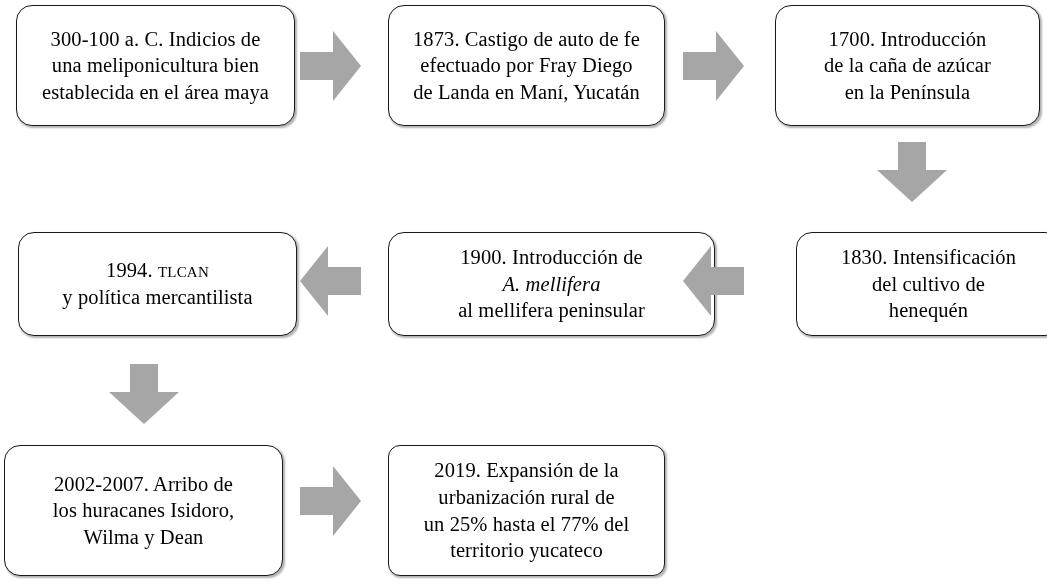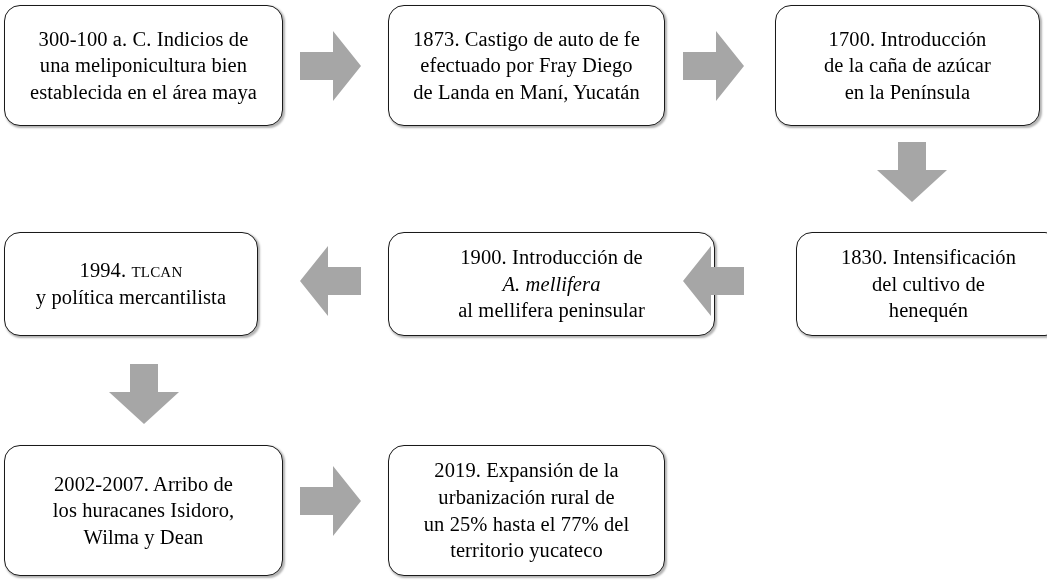--- a/index.html
+++ b/index.html
@@ -51,21 +51,21 @@
     position: absolute;
     display: block;
   }
   .arrow svg { display: block; }
 </style>
 </head>
 <body>
 
 <div id="canvas">
 
-  <div class="node" style="left:4px; top:5px; width:279px; height:121px;">
+  <div class="node" style="left:16px; top:5px; width:279px; height:121px;">
     <span class="txt">300-100 a. C. Indicios de
 una meliponicultura bien
 establecida en el área maya</span>
   </div>
 
   <div class="arrow" style="left:300px; top:31px; width:61px; height:70px;">
     <svg width="61" height="70" viewBox="0 0 61 70" aria-hidden="true">
       <polygon points="0,21 33,21 33,0 61,35 33,70 33,49 0,49" fill="#a6a6a6"></polygon>
     </svg>
   </div>
@@ -87,21 +87,21 @@
 de la caña de azúcar
 en la Península</span>
   </div>
 
   <div class="arrow" style="left:877px; top:142px; width:70px; height:60px;">
     <svg width="70" height="60" viewBox="0 0 70 60" aria-hidden="true">
       <polygon points="21,0 49,0 49,28 70,28 35,60 0,28 21,28" fill="#a6a6a6"></polygon>
     </svg>
   </div>
 
-  <div class="node" style="left:4px; top:232px; width:254px; height:104px;">
+  <div class="node" style="left:18px; top:232px; width:279px; height:104px;">
     <span class="txt"><span>1994. </span><span class="sc">TLCAN</span><br><span>y política mercantilista</span></span>
   </div>
 
   <div class="arrow" style="left:300px; top:246px; width:61px; height:70px;">
     <svg width="61" height="70" viewBox="0 0 61 70" aria-hidden="true">
       <polygon points="61,21 28,21 28,0 0,35 28,70 28,49 61,49" fill="#a6a6a6"></polygon>
     </svg>
   </div>
 
   <div class="node" style="left:388px; top:232px; width:327px; height:104px;">
@@ -131,20 +131,20 @@
 los huracanes Isidoro,
 Wilma y Dean</span>
   </div>
 
   <div class="arrow" style="left:300px; top:466px; width:61px; height:70px;">
     <svg width="61" height="70" viewBox="0 0 61 70" aria-hidden="true">
       <polygon points="0,21 33,21 33,0 61,35 33,70 33,49 0,49" fill="#a6a6a6"></polygon>
     </svg>
   </div>
 
-  <div class="node" style="left:388px; top:445px; width:277px; height:131px;">
+  <div class="node" style="left:388px; top:445px; width:277px; height:131px;border-radius:12px;">
     <span class="txt">2019. Expansión de la
 urbanización rural de
 un 25% hasta el 77% del
 territorio yucateco</span>
   </div>
 
 </div>
 
 </body></html>

